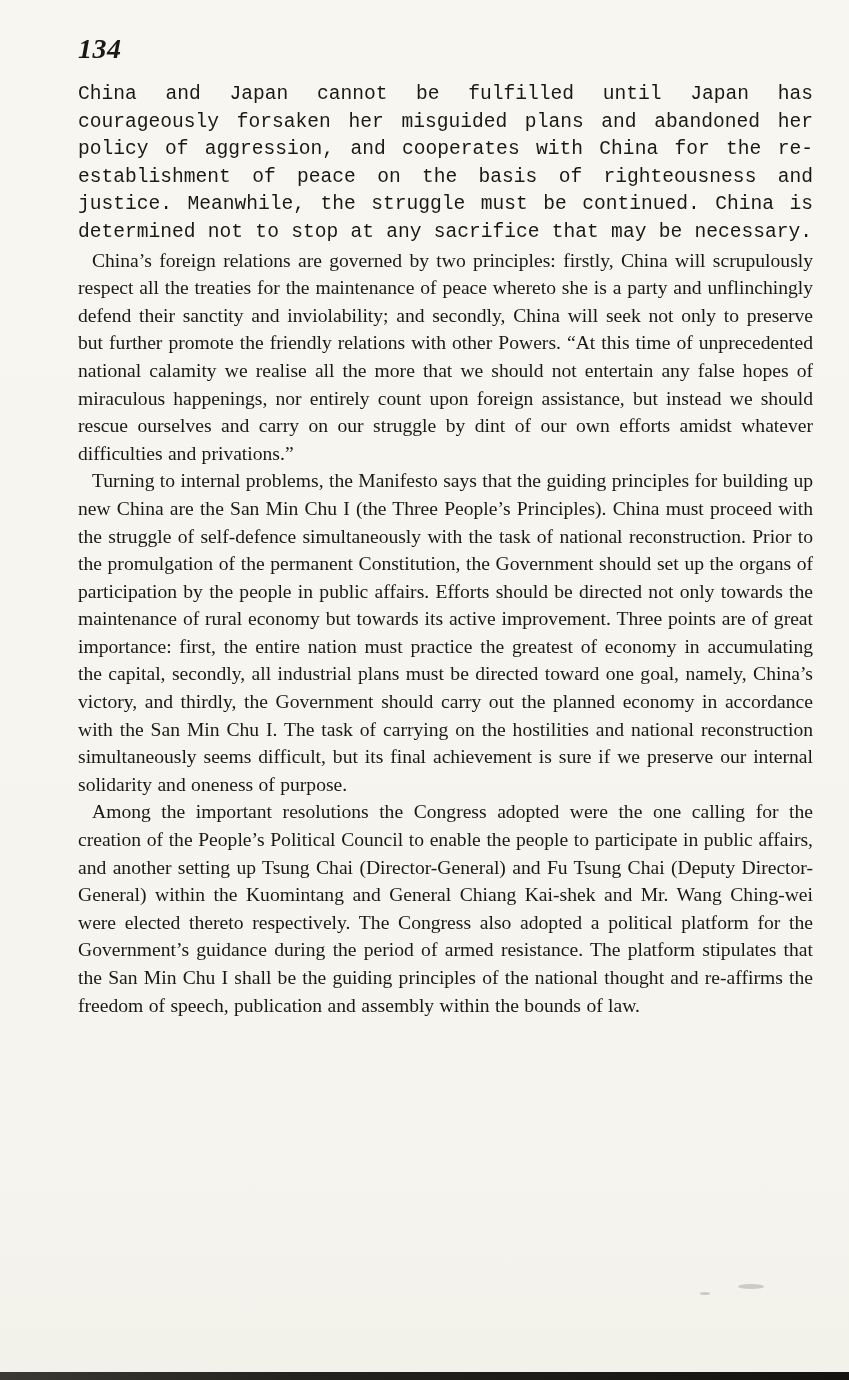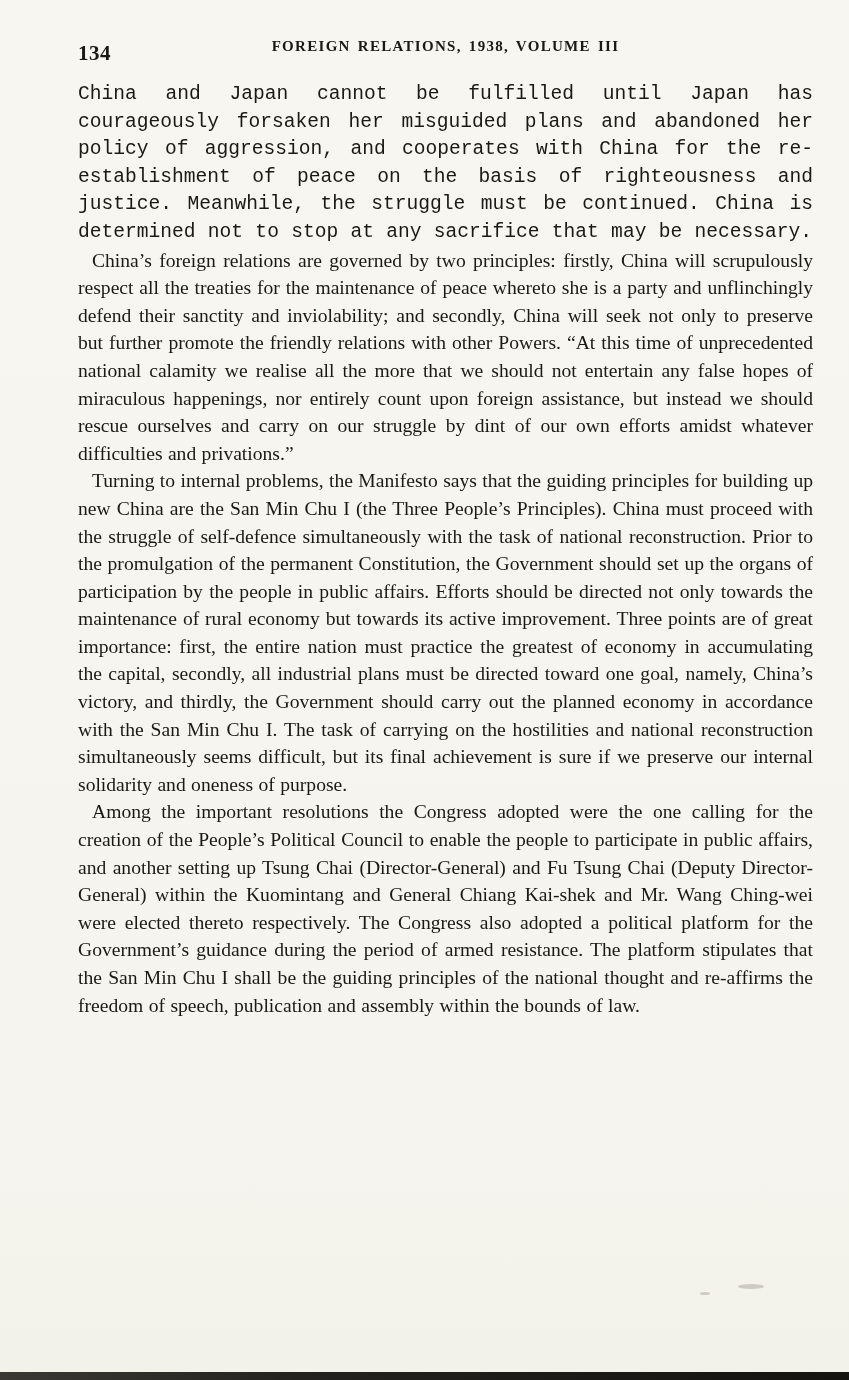--- a/index.html
+++ b/index.html
@@ -21,24 +21,25 @@
   .page-header {
     position: absolute;
     top: 33px;
     left: 78px;
     width: 735px;
     height: 30px;
   }
   .folio {
     position: absolute;
     left: 0;
-    top: 8px;
-    font-size: 21px;
+    top: 0;
+    font-size: 28px;
     font-weight: 700;
     letter-spacing: 0.5px;
+    font-style: italic;
   }
   .running-head {
     position: absolute;
     left: 0;
     right: 0;
     top: 5px;
     text-align: center;
     font-size: 15px;
     font-weight: 700;
     letter-spacing: 1.3px;
@@ -78,21 +79,20 @@
     background: linear-gradient(90deg, #3a3933 0%, #23221e 35%, #14130f 100%);
   }
 </style>
 </head>
 <body>
 
 <div class="page">
 
   <div class="page-header">
     <span class="folio">134</span>
-    <span class="running-head">FOREIGN RELATIONS, 1938, VOLUME III</span>
   </div>
 
   <div class="page-body">
     <p class="continuation">China and Japan cannot be fulfilled until Japan has courageously forsaken her misguided plans and abandoned her policy of aggression, and cooperates with China for the re-establishment of peace on the basis of righteousness and justice. Meanwhile, the struggle must be continued. China is determined not to stop at any sacrifice that may be necessary.</p>
     <p>China’s foreign relations are governed by two principles: firstly, China will scrupulously respect all the treaties for the maintenance of peace whereto she is a party and unflinchingly defend their sanctity and inviolability; and secondly, China will seek not only to preserve but further promote the friendly relations with other Powers. “At this time of unprecedented national calamity we realise all the more that we should not entertain any false hopes of miraculous happenings, nor entirely count upon foreign assistance, but instead we should rescue ourselves and carry on our struggle by dint of our own efforts amidst whatever difficulties and privations.”</p>
     <p>Turning to internal problems, the Manifesto says that the guiding principles for building up new China are the San Min Chu I (the Three People’s Principles). China must proceed with the struggle of self-defence simultaneously with the task of national reconstruction. Prior to the promulgation of the permanent Constitution, the Government should set up the organs of participation by the people in public affairs. Efforts should be directed not only towards the maintenance of rural economy but towards its active improvement. Three points are of great importance: first, the entire nation must practice the greatest of economy in accumulating the capital, secondly, all industrial plans must be directed toward one goal, namely, China’s victory, and thirdly, the Government should carry out the planned economy in accordance with the San Min Chu I. The task of carrying on the hostilities and national reconstruction simultaneously seems difficult, but its final achievement is sure if we preserve our internal solidarity and oneness of purpose.</p>
     <p>Among the important resolutions the Congress adopted were the one calling for the creation of the People’s Political Council to enable the people to participate in public affairs, and another setting up Tsung Chai (Director-General) and Fu Tsung Chai (Deputy Director-General) within the Kuomintang and General Chiang Kai-shek and Mr. Wang Ching-wei were elected thereto respectively. The Congress also adopted a political platform for the Government’s guidance during the period of armed resistance. The platform stipulates that the San Min Chu I shall be the guiding principles of the national thought and re-affirms the freedom of speech, publication and assembly within the bounds of law.</p>
   </div>
 
   <div class="scan-speck speck-1"></div>

